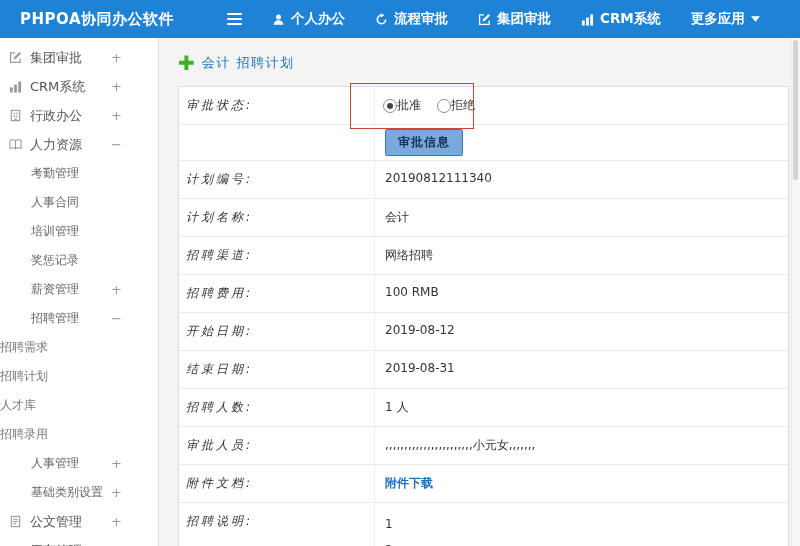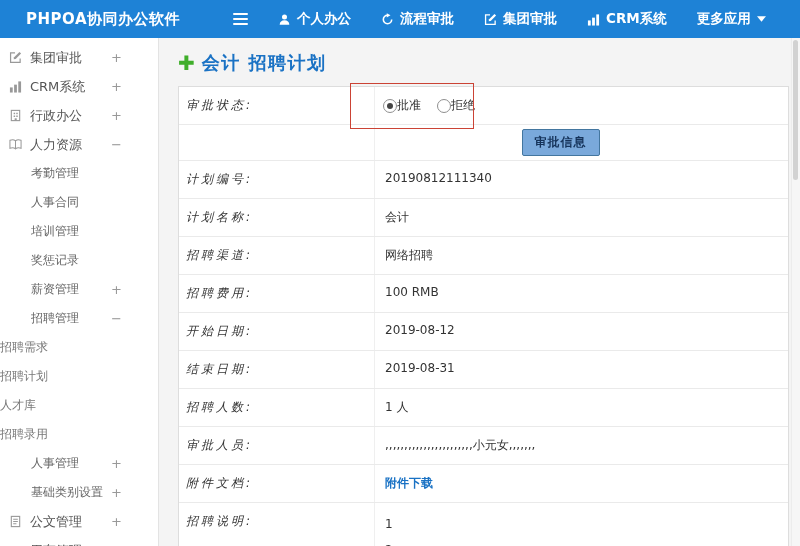--- a/index.html
+++ b/index.html
@@ -3,49 +3,49 @@
 <meta charset="utf-8">
 <style>
   html,body{margin:0;padding:0;}
   body{
     width:800px;height:546px;overflow:hidden;position:relative;
     font-family:"DejaVu Sans","Liberation Sans",sans-serif;
     font-size:12px;color:#333;background:#fff;
   }
   
   .topbar{height:38px;background:var(--topbar-bg,#1e82d6);display:flex;align-items:center;}
-  .logo{width:192px;padding-left:26px;color:#fff;font-size:15px;font-weight:bold;letter-spacing:.5px;white-space:nowrap;}
+  .logo{width:192px;padding-left:20px;color:#fff;font-size:15px;font-weight:bold;letter-spacing:.5px;white-space:nowrap;}
   .hamburger{display:flex;flex-direction:column;gap:3px;padding:0 15px;cursor:pointer;}
   .hamburger span{display:block;width:15px;height:2px;background:#fff;border-radius:1px;}
   .topnav{display:flex;align-items:center;height:100%;font-weight:bold;}
   .nav-item{display:flex;align-items:center;gap:6px;padding:0 15px;height:100%;color:#fff;font-size:13.5px;cursor:pointer;white-space:nowrap;}
   .nicon{display:inline-flex;align-items:center;}
   
   .layout{display:flex;height:508px;}
   .sidebar{width:158px;flex:none;background:#fff;border-right:1px solid #e3e3e3;padding-top:5px;overflow:hidden;}
   .side-item{display:flex;align-items:center;height:29px;cursor:pointer;white-space:nowrap;}
   .side-item.lvl0{padding-left:9px;color:#555;font-size:13px;}
   .side-item.lvl1{padding-left:31px;color:#666;font-size:12px;text-align:center;}
   .side-item.lvl2{color:#777;font-size:12px;}
   .sicon{width:15px;height:14px;margin-right:6px;display:inline-flex;align-items:center;}
   .sexp{margin-left:auto;margin-right:36px;color:#999;font-size:13px;}
   
   .main{flex:1;background:#f4f4f4;padding:15px 11px 0 19px;overflow:hidden;}
   .page-head{display:flex;align-items:center;gap:7px;margin-bottom:14px;height:19px;}
   .plus-icon{color:var(--plus-green,#3fae2a);font-size:20px;font-weight:bold;line-height:16px;}
-  .page-title{color:var(--accent,#1a72c4);font-weight:bold;font-size:18px;letter-spacing:1.5px;}
+  .page-title{color:var(--accent,#1a72c4);font-weight:normal;font-size:13px;letter-spacing:1.5px;}
   .form-table{background:#fff;border:1px solid #ddd;}
   .frow{display:flex;border-bottom:1px solid #eaeaea;min-height:34px;align-items:stretch;}
   .flabel{width:180px;flex:none;padding:10px 8px 10px 7px;letter-spacing:3px;color:#333;border-right:1px solid #efefef;font-style:italic;}
   .fvalue{flex:1;padding:10px;}
   .radios{display:flex;align-items:center;gap:16px;padding:8px;}
   .radio-option{display:flex;align-items:center;gap:0;cursor:pointer;}
   .radio{width:12px;height:12px;border:1px solid #8f8f8f;border-radius:50%;background:#fff;position:relative;display:inline-block;flex:none;}
   .radio.checked::after{content:"";position:absolute;left:3px;top:3px;width:6px;height:6px;border-radius:50%;background:#444;}
-  .button-row .fvalue{display:flex;justify-content:center;align-items:center;padding:4px 52px 4px 10px;}
+  .button-row .fvalue{display:flex;justify-content:flex-start;align-items:center;padding:4px 52px 4px 10px;}
   .approve-btn{background:var(--button-bg,#7aa9db);border:1px solid var(--button-border,#43769f);color:var(--button-text,#15335a);
     font-weight:bold;font-size:12px;padding:4px 12px;border-radius:2px;cursor:pointer;font-family:inherit;letter-spacing:1px;}
   .value-link{color:var(--accent,#1a72c4);font-weight:bold;text-decoration:none;cursor:pointer;}
   .desc-row{min-height:72px;}
   .desc-row .fvalue{white-space:pre-line;line-height:26px;padding-top:8px;}
   
   .annotation{position:absolute;left:350px;top:83px;width:122px;height:44px;border:1px solid var(--annotation,#cb4335);z-index:9;pointer-events:none;}
   .scrollbar{position:absolute;right:0;top:38px;width:8px;height:508px;background:#f6f6f6;border-left:1px solid #ececec;}
   .scroll-thumb{position:absolute;left:1px;top:2px;width:5px;height:140px;background:#d2d2d2;border-radius:3px;}
 </style>

